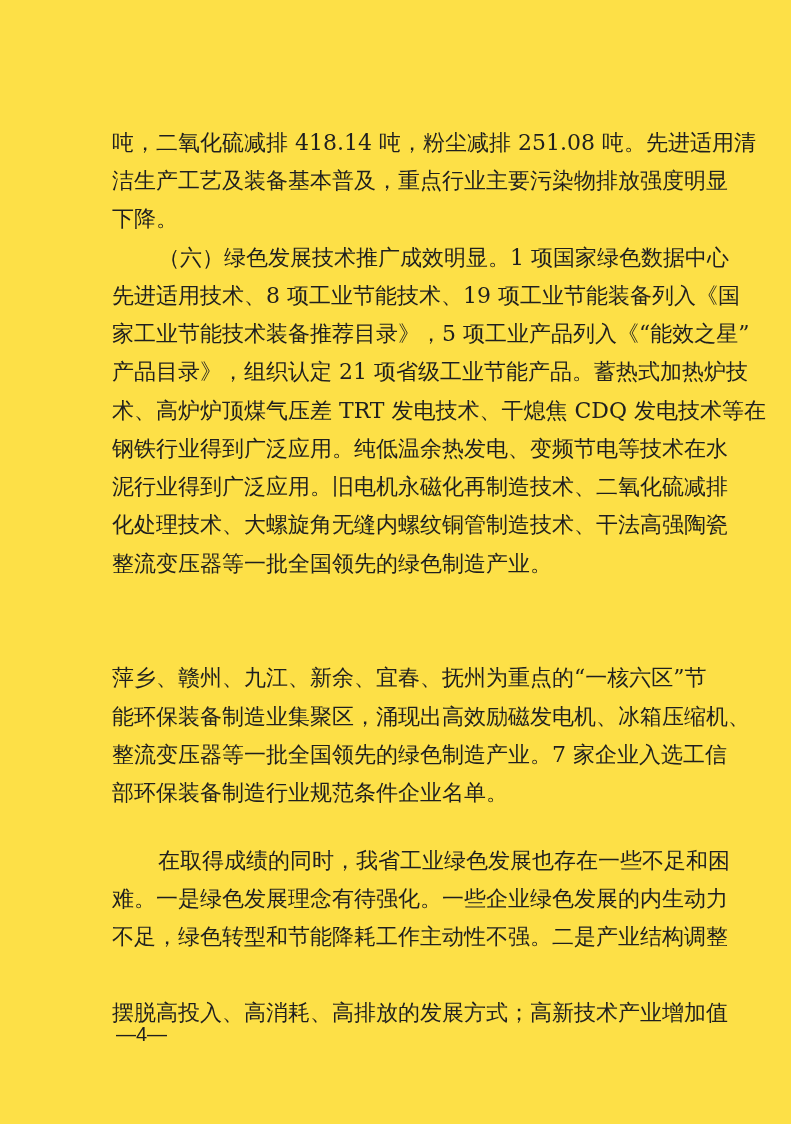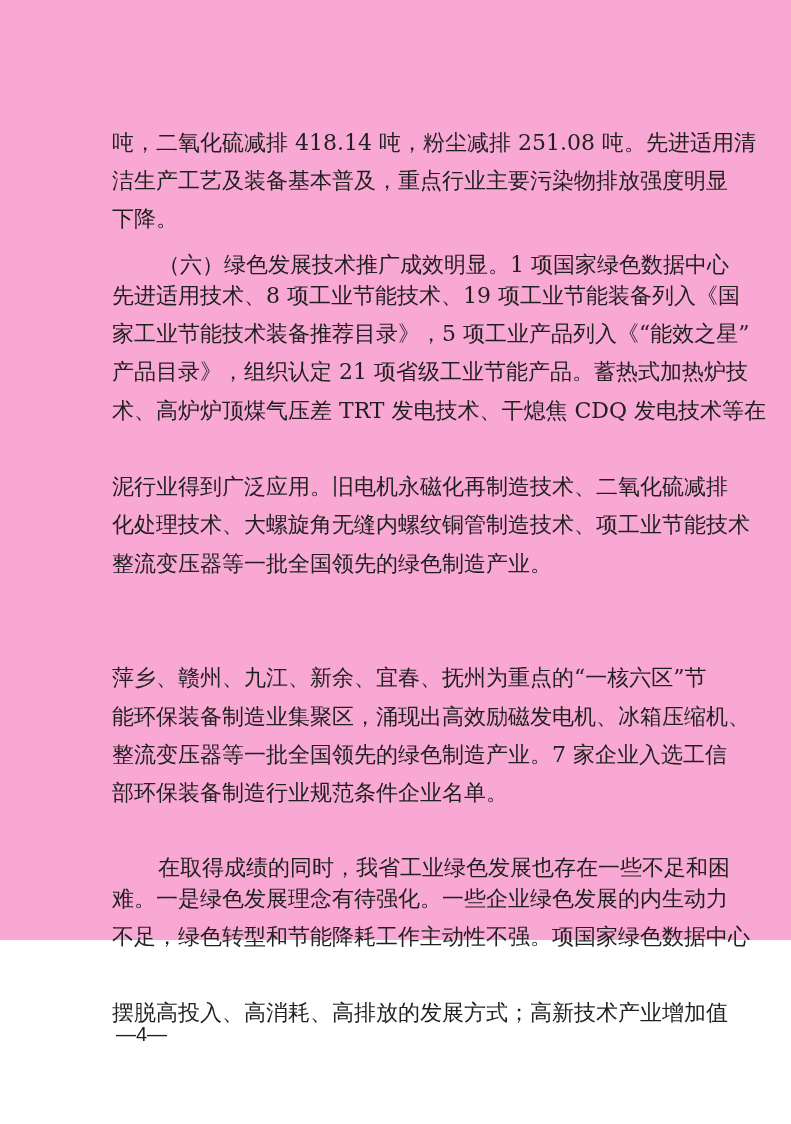--- a/index.html
+++ b/index.html
@@ -1,32 +1,32 @@
 <!DOCTYPE html>
 <html><head>
 <meta charset="utf-8">
 <style>
   html, body { margin: 0; padding: 0; background: #ffffff; }
   body { width: 791px; height: 1124px; position: relative; overflow: hidden; }
-  .page { position: absolute; left: 0; top: 0; width: 791px; height: 940px; background: #f9a8d4; }
+  .page { position: absolute; left: 0; top: 0; width: 791px; height: 1124px; background: #fde047; }
   .line {
     position: absolute;
     left: 112px;
     width: 590px;
     height: 30px;
     font-family: "DejaVu Serif", serif;
     font-size: 22px;
     line-height: 30px;
     color: #1f1f1f;
     white-space: nowrap;
     text-align: justify;
     text-align-last: justify;
   }
   .line.last { text-align-last: left; }
-  .line.indent { left: 158px; width: 544px; margin-top: 7px; }
+  .line.indent { left: 158px; width: 544px; }
   .pagenum {
     position: absolute;
     left: 116px;
     top: 1022px;
     font-family: "Liberation Sans", sans-serif;
     font-size: 20px;
     line-height: 24px;
     color: #1f1f1f;
   }
 </style>
@@ -37,28 +37,29 @@
 
   <div class="line" style="top:128px">吨，二氧化硫减排 418.14 吨，粉尘减排 251.08 吨。先进适用清</div>
   <div class="line" style="top:166px">洁生产工艺及装备基本普及，重点行业主要污染物排放强度明显</div>
   <div class="line last" style="top:204px">下降。</div>
 
   <div class="line indent" style="top:243px">（六）绿色发展技术推广成效明显。1 项国家绿色数据中心</div>
   <div class="line" style="top:281px">先进适用技术、8 项工业节能技术、19 项工业节能装备列入《国</div>
   <div class="line" style="top:319px">家工业节能技术装备推荐目录》，5 项工业产品列入《“能效之星”</div>
   <div class="line" style="top:357px">产品目录》，组织认定 21 项省级工业节能产品。蓄热式加热炉技</div>
   <div class="line" style="top:396px">术、高炉炉顶煤气压差 TRT 发电技术、干熄焦 CDQ 发电技术等在</div>
+  <div class="line" style="top:434px">钢铁行业得到广泛应用。纯低温余热发电、变频节电等技术在水</div>
   <div class="line" style="top:472px">泥行业得到广泛应用。旧电机永磁化再制造技术、二氧化硫减排</div>
-  <div class="line" style="top:510px">化处理技术、大螺旋角无缝内螺纹铜管制造技术、项工业节能技术</div>
+  <div class="line" style="top:510px">化处理技术、大螺旋角无缝内螺纹铜管制造技术、干法高强陶瓷</div>
   <div class="line last" style="top:549px">整流变压器等一批全国领先的绿色制造产业。</div>
 
   <div class="line" style="top:663px">萍乡、赣州、九江、新余、宜春、抚州为重点的“一核六区”节</div>
   <div class="line" style="top:702px">能环保装备制造业集聚区，涌现出高效励磁发电机、冰箱压缩机、</div>
   <div class="line" style="top:740px">整流变压器等一批全国领先的绿色制造产业。7 家企业入选工信</div>
   <div class="line last" style="top:778px">部环保装备制造行业规范条件企业名单。</div>
 
   <div class="line indent" style="top:846px">在取得成绩的同时，我省工业绿色发展也存在一些不足和困</div>
   <div class="line" style="top:884px">难。一是绿色发展理念有待强化。一些企业绿色发展的内生动力</div>
-  <div class="line" style="top:922px">不足，绿色转型和节能降耗工作主动性不强。项国家绿色数据中心</div>
+  <div class="line" style="top:922px">不足，绿色转型和节能降耗工作主动性不强。二是产业结构调整</div>
   <div class="line" style="top:998px">摆脱高投入、高消耗、高排放的发展方式；高新技术产业增加值</div>
 
   <div class="pagenum">—4—</div>
 </div>
 
 </body></html>

